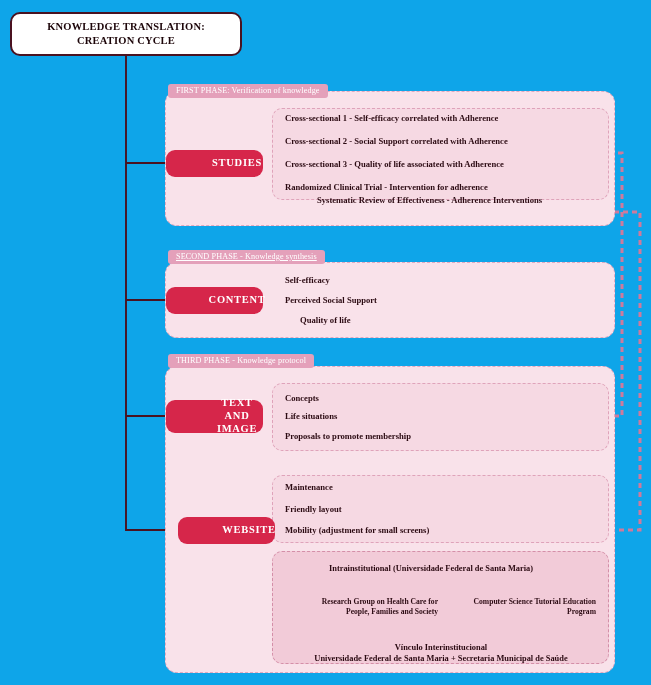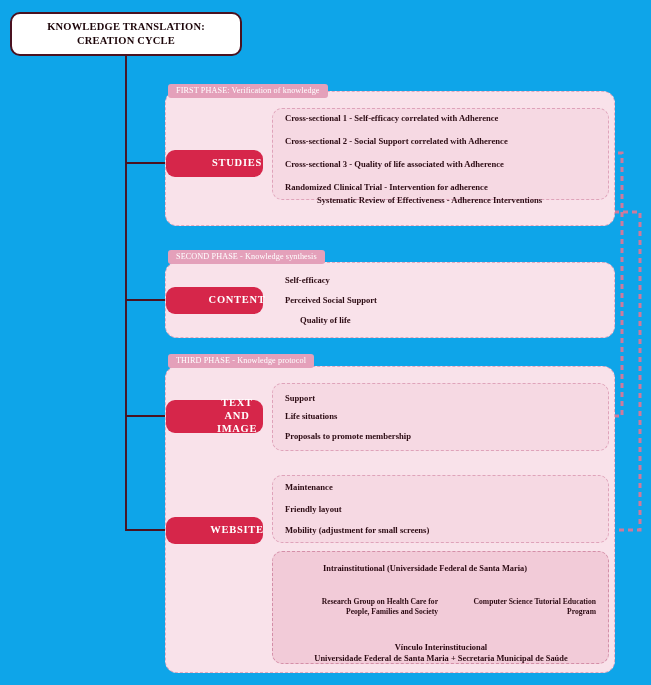--- a/index.html
+++ b/index.html
@@ -206,48 +206,48 @@
   <div class="abs node-pill" style="left:166px; top:150px; width:97px; height:27px;">
     <span>STUDIES</span>
   </div>
   <div class="abs leaf" style="left:285px; top:114px;">Cross-sectional 1 - Self-efficacy correlated with Adherence</div>
   <div class="abs leaf" style="left:285px; top:137px;">Cross-sectional 2 - Social Support correlated with Adherence</div>
   <div class="abs leaf" style="left:285px; top:160px;">Cross-sectional 3 - Quality of life associated with Adherence</div>
   <div class="abs leaf" style="left:285px; top:183px;">Randomized Clinical Trial - Intervention for adherence</div>
   <div class="abs leaf" style="left:285px; top:196px;margin-left:32px;">Systematic Review of Effectiveness - Adherence Interventions</div>
 
   <div class="abs phase-panel" style="left:165px; top:262px; width:450px; height:76px;"></div>
-  <div class="abs phase-label" style="left:168px; top:250px;">SECOND PHASE - Knowledge synthesis</div>
+  <div class="abs phase-label" style="left:168px; top:250px;text-decoration:underline;">SECOND PHASE - Knowledge synthesis</div>
   <div class="abs node-pill" style="left:166px; top:287px; width:97px; height:27px;">
     <span>CONTENT</span>
   </div>
   <div class="abs leaf" style="left:285px; top:276px;">Self-efficacy</div>
   <div class="abs leaf" style="left:285px; top:296px;">Perceived Social Support</div>
   <div class="abs leaf" style="left:285px; top:316px;margin-left:15px;">Quality of life</div>
 
   <div class="abs phase-panel" style="left:165px; top:366px; width:450px; height:307px;"></div>
   <div class="abs phase-label" style="left:168px; top:354px;">THIRD PHASE - Knowledge protocol</div>
   <div class="abs item-panel" style="left:272px; top:383px; width:337px; height:68px;"></div>
   <div class="abs node-pill" style="left:166px; top:400px; width:97px; height:33px;">
     <span><span>TEXT AND</span><br><span>IMAGE</span></span>
   </div>
-  <div class="abs leaf" style="left:285px; top:394px;">Support</div>
+  <div class="abs leaf" style="left:285px; top:394px;">Concepts</div>
   <div class="abs leaf" style="left:285px; top:412px;">Life situations</div>
   <div class="abs leaf" style="left:285px; top:432px;">Proposals to promote membership</div>
 
   <div class="abs item-panel" style="left:272px; top:475px; width:337px; height:68px;"></div>
-  <div class="abs node-pill" style="left:166px; top:517px; width:97px; height:27px;">
+  <div class="abs node-pill" style="left:178px; top:517px; width:97px; height:27px;">
     <span>WEBSITE</span>
   </div>
   <div class="abs leaf" style="left:285px; top:483px;">Maintenance</div>
   <div class="abs leaf" style="left:285px; top:505px;">Friendly layout</div>
   <div class="abs leaf" style="left:285px; top:526px;">Mobility (adjustment for small screens)</div>
 
   <div class="abs" id="inst-panel" style="left:272px; top:551px; width:337px; height:113px;"></div>
-  <div class="inst-text" style="left:266px; top:563px; width:318px;">Intrainstitutional (Universidade Federal de Santa Maria)</div>
+  <div class="inst-text" style="left:272px; top:563px; width:318px;">Intrainstitutional (Universidade Federal de Santa Maria)</div>
   <div class="inst-text small" style="left:288px; top:597px; width:150px;">
     <span>Research Group on Health Care for</span><br>
     <span>People, Families and Society</span>
   </div>
   <div class="inst-text small" style="left:444px; top:597px; width:152px;">
     <span>Computer Science Tutorial Education</span><br>
     <span>Program</span>
   </div>
   <div class="inst-text" style="left:278px; top:642px; width:326px;">
     <span>Vínculo Interinstitucional</span><br>

